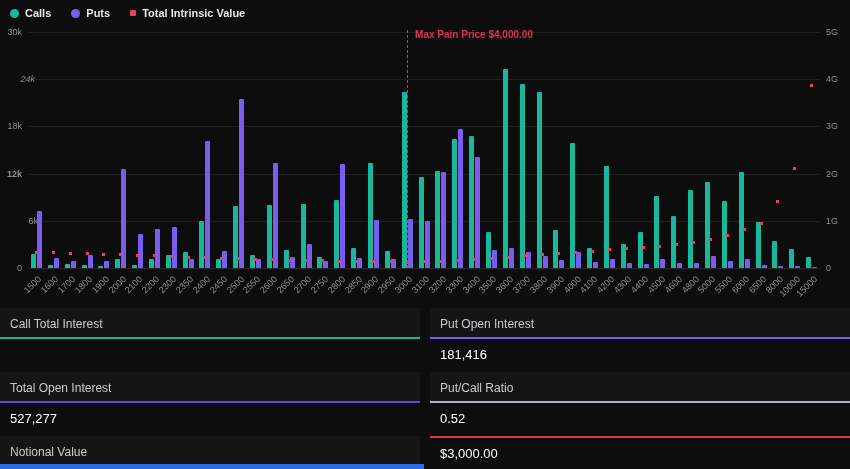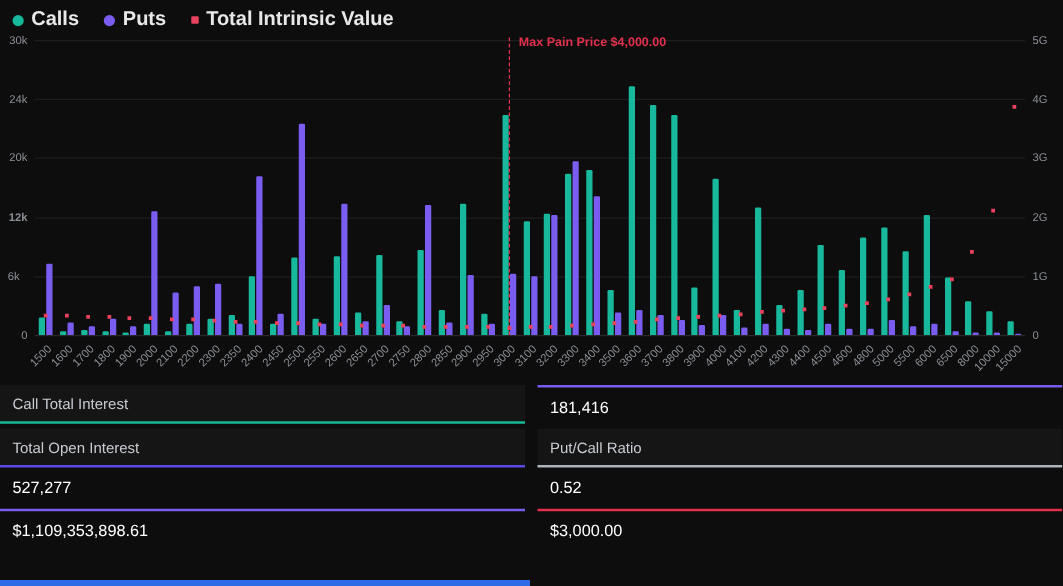--- a/index.html
+++ b/index.html
@@ -10,21 +10,21 @@
     font-family:"Liberation Sans","DejaVu Sans",sans-serif;
   }
   
   .chart-section{position:relative;width:850px;height:300px;}
   .legend{position:absolute;top:7px;left:10px;display:flex;gap:20px;align-items:center;z-index:5;}
   .legend-item{display:flex;align-items:center;gap:6px;cursor:pointer;}
   .legend-dot{width:9px;height:9px;border-radius:50%;display:inline-block;}
   .legend-dot.calls{background:var(--calls);}
   .legend-dot.puts{background:var(--puts);}
   .legend-square{width:6px;height:6px;border-radius:1px;display:inline-block;background:var(--intrinsic);}
-  .legend-label{font-size:16px;font-weight:700;color:#e8e8e8;}
+  .legend-label{font-size:11px;font-weight:700;color:#e8e8e8;}
   .gridline{position:absolute;height:1px;background:#1e1e1e;}
   .gridline.zero{background:#2a2a2a;}
   .tick{position:absolute;font-size:9px;color:#8b8f96;line-height:10px;}
   .tick.left{text-align:right;}
   .bar{position:absolute;width:5px;border-radius:1px 1px 0 0;}
   .bar.calls{background:var(--calls);}
   .bar.puts{background:var(--puts);}
   .iv-dot{position:absolute;width:3px;height:3px;background:var(--intrinsic);}
   .xlabel-wrap{position:absolute;width:0;height:0;}
   .xlabel{position:absolute;right:0;top:0;transform:rotate(-45deg);transform-origin:100% 0;
@@ -58,30 +58,30 @@
       <div class="legend-item">
         <span class="legend-square"></span>
         <span class="legend-label">Total Intrinsic Value</span>
       </div>
     </div>
 
   <div class="gridline zero" style="left: 28px; width: 792px; top: 268px;"></div>
       <div class="tick left" style="left: 0px; width: 22px; top: 263px;">0</div>
       <div class="tick" style="left: 826px; top: 263px;">0</div>
       <div class="gridline" style="left: 28px; width: 792px; top: 220.8px;"></div>
-      <div class="tick left" style="left: 0px; width: 22px; top: 215.8px; text-align: center;">6k</div>
+      <div class="tick left" style="left: 16px; width: 22px; top: 215.8px;">6k</div>
       <div class="tick" style="left: 826px; top: 215.8px;">1G</div>
       <div class="gridline" style="left: 28px; width: 792px; top: 173.6px;"></div>
       <div class="tick left" style="left: 0px; width: 22px; top: 168.6px; font-weight: bold;">12k</div>
       <div class="tick" style="left: 826px; top: 168.6px;">2G</div>
       <div class="gridline" style="left: 28px; width: 792px; top: 126.4px;"></div>
-      <div class="tick left" style="left: 0px; width: 22px; top: 121.4px;">20k</div>
+      <div class="tick left" style="left: 0px; width: 22px; top: 121.4px;">18k</div>
       <div class="tick" style="left: 826px; top: 121.4px;">3G</div>
       <div class="gridline" style="left: 28px; width: 792px; top: 79.2px;"></div>
-      <div class="tick left" style="left: 0px; width: 22px; top: 74.2px;">24k</div>
+      <div class="tick left" style="left: 13px; width: 22px; top: 74.2px; font-style: italic;">24k</div>
       <div class="tick" style="left: 826px; top: 74.2px;">4G</div>
       <div class="gridline" style="left: 28px; width: 792px; top: 32px;"></div>
       <div class="tick left" style="left: 0px; width: 22px; top: 27px;">30k</div>
       <div class="tick" style="left: 826px; top: 27px;">5G</div>
       <div class="bar calls" style="left: 30.9px; top: 253.8px; height: 14.2px;"></div>
       <div class="bar puts" style="left: 36.9px; top: 211.4px; height: 56.6px;"></div>
       <div class="iv-dot" style="left: 34.9px; top: 250.9px;"></div>
       <div class="xlabel-wrap" style="left: 36.4px; top: 274px;">
         <span class="xlabel">1500</span>
       </div>
@@ -364,34 +364,36 @@
       <div class="maxpain-line" style="left: 407.1px; top: 30px; height: 238px;"></div>
       <div class="maxpain-label" style="left: 415.1px; top: 29px;">Max Pain Price $4,000.00</div>
     </div>
 
   <div class="stats" id="stats">
       <div class="stat-cell">
         <div class="stat-label-row"><span class="stat-label">Call Total Interest</span></div>
         <div class="stat-underline" style="background: rgb(23, 184, 155);"></div>
       </div>
       <div class="stat-cell">
+        <div class="stat-label-row"><span class="stat-label">Put Open Interest</span></div>
         <div class="stat-underline" style="background: rgb(122, 92, 240);"></div>
         <div class="stat-value">181,416</div>
       </div>
       <div class="stat-cell">
         <div class="stat-label-row"><span class="stat-label">Total Open Interest</span></div>
         <div class="stat-underline" style="background: rgb(91, 73, 228);"></div>
         <div class="stat-value">527,277</div>
       </div>
       <div class="stat-cell">
         <div class="stat-label-row"><span class="stat-label">Put/Call Ratio</span></div>
         <div class="stat-underline" style="background: rgb(174, 180, 189);"></div>
         <div class="stat-value">0.52</div>
       </div>
       <div class="stat-cell">
+        <div class="stat-label-row"><span class="stat-label">Notional Value</span></div>
         <div class="stat-underline" style="background: rgb(122, 92, 240);"></div>
         <div class="stat-value">$1,109,353,898.61</div>
       </div>
       <div class="stat-cell">
         <div class="stat-underline" style="background: rgb(227, 48, 78);"></div>
         <div class="stat-value">$3,000.00</div>
       </div>
     </div>
 
   <div class="partial-bar"></div>

